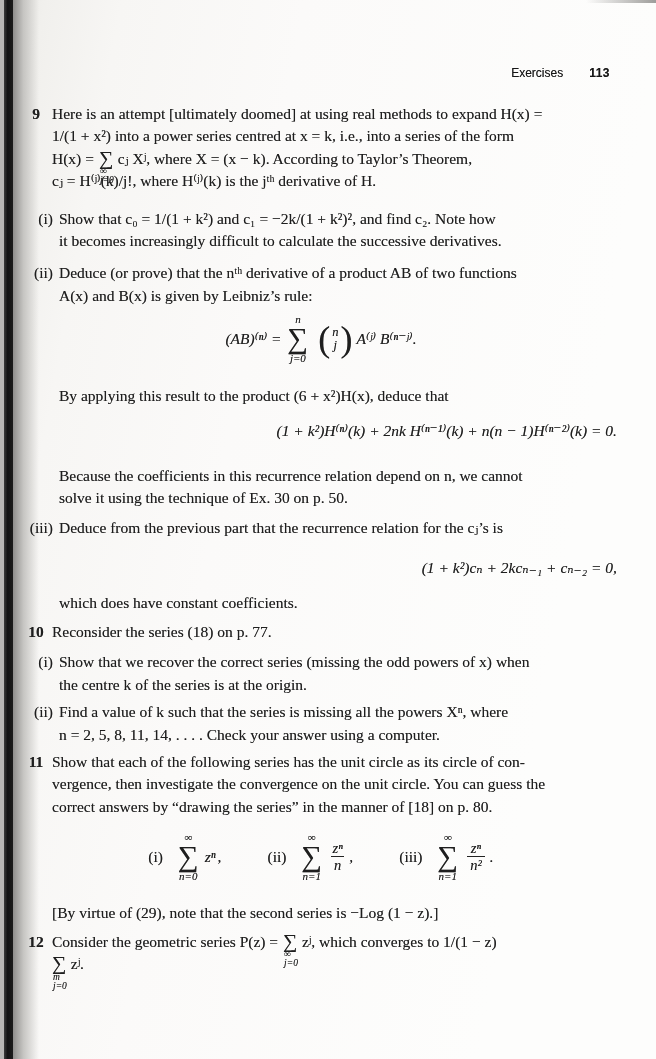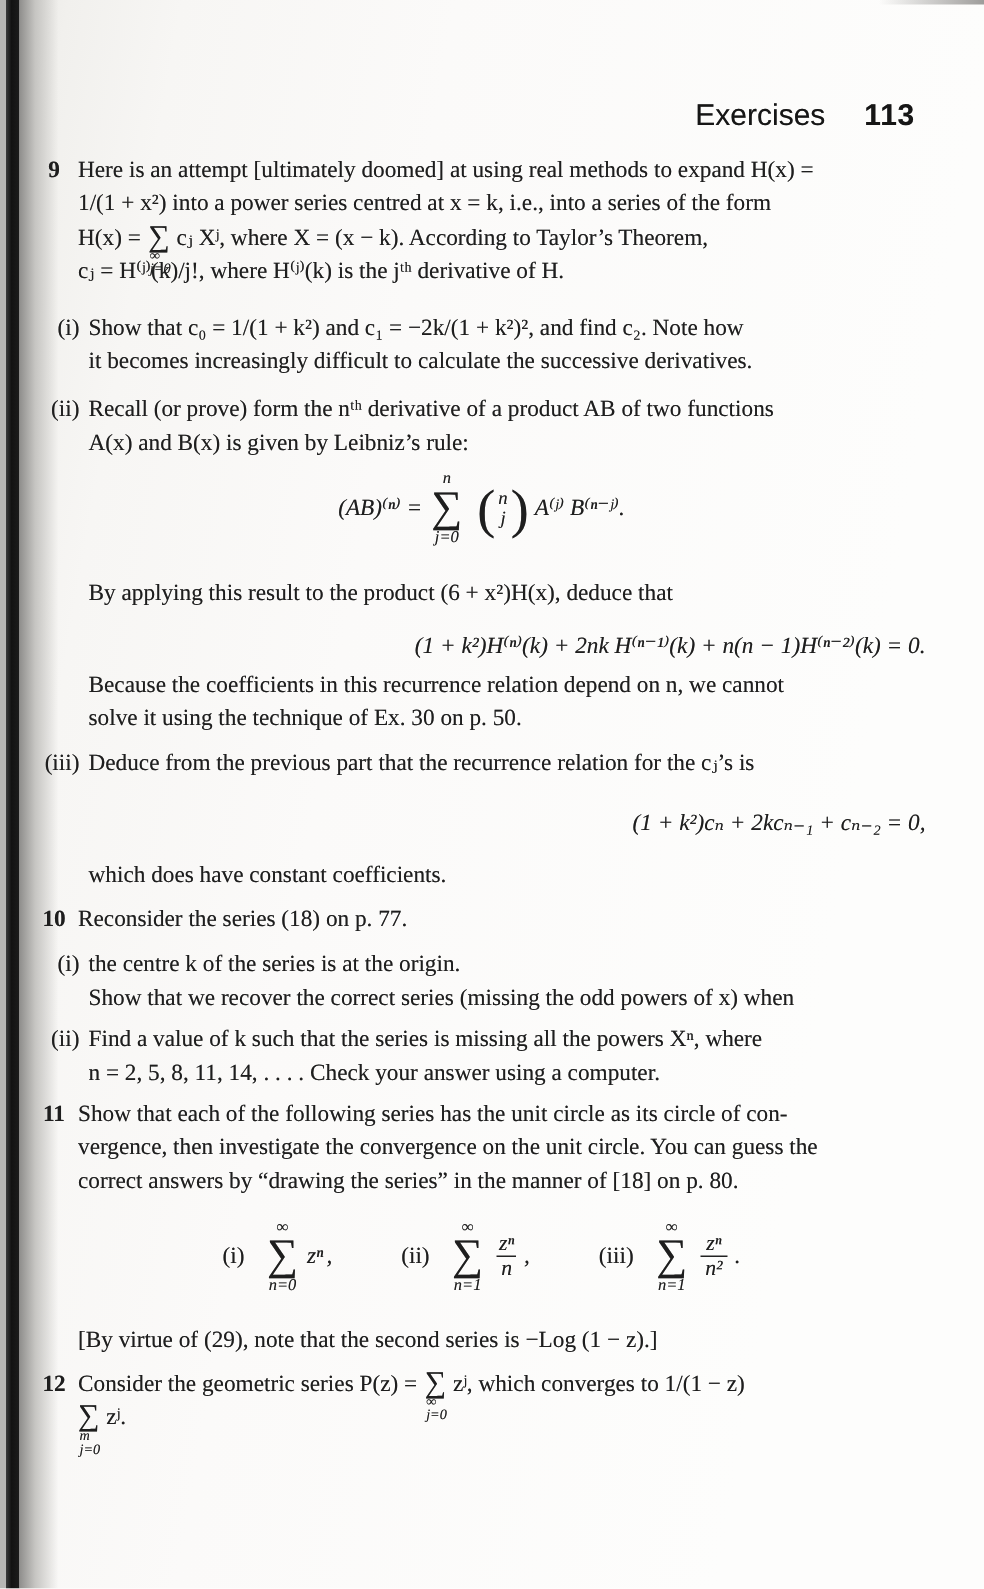--- a/index.html
+++ b/index.html
@@ -10,21 +10,21 @@
     text-shadow:0 0 .35px rgba(30,30,30,.55);
   }
   .page{position:relative;width:656px;height:1059px;}
   
   .edge-outer{position:absolute;left:0;top:0;bottom:0;width:4px;background:#b7b6b4;}
   .edge-black{position:absolute;left:4px;top:0;bottom:0;width:9px;background:linear-gradient(90deg,#3c3c3c,#121212 40%,#1c1c1c);}
   .edge-fade{position:absolute;left:13px;top:0;bottom:0;width:26px;background:linear-gradient(90deg,#8f8e8c,#c6c5c2 40%,rgba(246,245,243,0));}
   .corner-mark{position:absolute;right:0;top:0;width:70px;height:3px;background:linear-gradient(90deg,rgba(160,160,160,0),#9e9d9b);}
   
   .runhead{position:absolute;top:66px;right:46px;display:flex;gap:26px;align-items:flex-start;
-    font-family:"Liberation Sans","DejaVu Sans",sans-serif;font-size:20px;color:#161616;}
+    font-family:"Liberation Sans","DejaVu Sans",sans-serif;font-size:12px;color:#161616;}
   .runhead .pageno{font-weight:bold;letter-spacing:.5px;}
   
   .content{position:absolute;left:25px;top:103px;width:592px;font-size:15.5px;line-height:22.4px;}
   .tline{white-space:nowrap;height:22.4px;}
   .problem{position:relative;}
   .pnum{position:absolute;left:0;top:0;width:22px;text-align:center;font-weight:bold;}
   .pbody{margin-left:27px;}
   .item{display:flex;}
   .ilabel{flex:0 0 28px;text-align:right;margin-right:6px;}
   .itext{flex:1 1 auto;min-width:0;}
@@ -47,21 +47,21 @@
   .binom .bp{font-size:36px;line-height:30px;font-style:normal;font-weight:400;}
   .binom .bstack{display:flex;flex-direction:column;align-items:center;padding:0 2px;}
   .binom .bstack span{font-size:12.5px;line-height:13px;font-style:italic;}
   .frac{display:inline-flex;flex-direction:column;align-items:center;margin:0 3px;}
   .frac .fn{font-size:14.5px;line-height:15px;}
   .frac .fd{border-top:1.2px solid #222;padding:0 3px;font-size:14.5px;line-height:16px;}
   .sgroup{display:flex;align-items:center;}
   .sgroup .slabel{font-style:normal;margin-right:9px;}
   .stail{margin-left:2px;}
   .mt2{margin-top:2px}.mt5{margin-top:5px}.mt6{margin-top:6px}.mt7{margin-top:7px}.mt8{margin-top:8px}
-  .mt10{margin-top:10px}.mt11{margin-top:11px}.mt12{margin-top:12px}.mt13{margin-top:3px}.mt14{margin-top:14px}
+  .mt10{margin-top:10px}.mt11{margin-top:11px}.mt12{margin-top:12px}.mt13{margin-top:22px}.mt14{margin-top:14px}
   .mt15{margin-top:15px}.mt16{margin-top:16px}
   .h60{height:60px}.h62{height:62px}
 </style>
 </head>
 <body>
 
 <div class="page">
   <div class="edge-outer"></div>
   <div class="edge-black"></div>
   <div class="edge-fade"></div>
@@ -94,21 +94,21 @@
         <span class="ilabel">(i)</span>
         <div class="itext">
           <div class="tline">Show that c₀ = 1/(1 + k²) and c₁ = −2k/(1 + k²)², and find c₂. Note how</div>
           <div class="tline">it becomes increasingly difficult to calculate the successive derivatives.</div>
         </div>
       </div>
 
       <div class="item mt10">
         <span class="ilabel">(ii)</span>
         <div class="itext">
-          <div class="tline">Recall (or prove) form the nᵗʰ derivative of a product AB of two functions</div>
+          <div class="tline">Deduce (or prove) that the nᵗʰ derivative of a product AB of two functions</div>
           <div class="tline">A(x) and B(x) is given by Leibniz’s rule:</div>
         </div>
       </div>
 
       <div class="eqrow mt2 h60">
         <span>(AB)⁽ⁿ⁾ =</span>
         <span class="dsum">
             <span class="dtop">n</span>
             <span class="dop">∑</span>
             <span class="dbot">j=0</span>
@@ -160,22 +160,22 @@
     </div>
 
     <div class="problem mt7">
       <span class="pnum">10</span>
       <div class="pbody">
         <div class="tline">Reconsider the series (18) on p. 77.</div>
       </div>
       <div class="item mt8">
         <span class="ilabel">(i)</span>
         <div class="itext">
+          <div class="tline">Show that we recover the correct series (missing the odd powers of x) when</div>
           <div class="tline">the centre k of the series is at the origin.</div>
-          <div class="tline">Show that we recover the correct series (missing the odd powers of x) when</div>
         </div>
       </div>
       <div class="item mt5">
         <span class="ilabel">(ii)</span>
         <div class="itext">
           <div class="tline">Find a value of k such that the series is missing all the powers Xⁿ, where</div>
           <div class="tline">n = 2, 5, 8, 11, 14, . . . . Check your answer using a computer.</div>
         </div>
       </div>
     </div>

